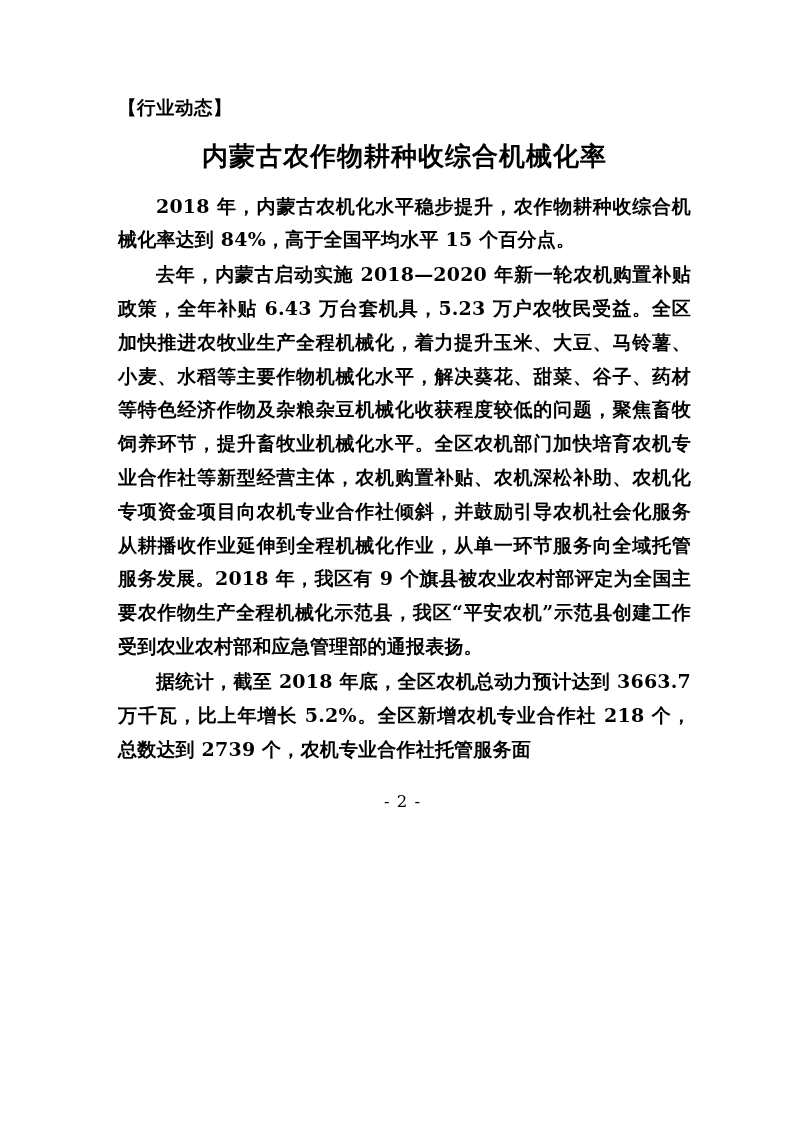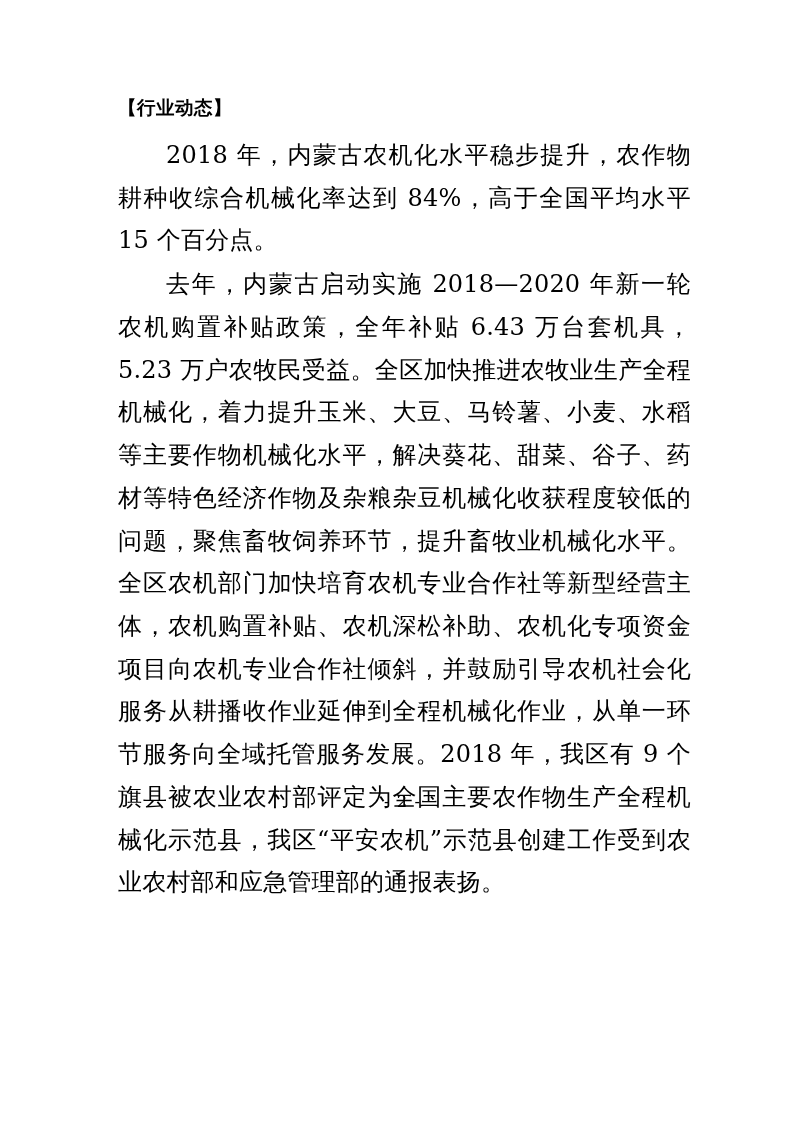--- a/index.html
+++ b/index.html
@@ -38,48 +38,51 @@
     font-weight: bold;
     line-height: 1.75;
     letter-spacing: 1px;
     margin: 4px 0 10px 0;
     font-family: "DejaVu Serif", "Liberation Serif", serif;
   }
   .title-line {
     display: block;
   }
   .body-text p {
-    font-size: 24px;
+    font-size: 19px;
     line-height: 1.78;
     text-align: justify;
     text-justify: inter-ideograph;
     margin: 0 0 1px 0;
     text-indent: 2em;
     letter-spacing: 0.2px;
+    font-weight: bold;
   }
   .footer {
     position: absolute;
     left: 0;
     right: 0;
     bottom: 48px;
     text-align: center;
     font-size: 16.5px;
     letter-spacing: 1px;
   }
 </style>
 </head>
 <body>
 
 <div class="page">
 
   <div class="category">【行业动态】</div>
 
   <h1 class="title">
+    <span class="title-line">内蒙古农作物耕种收综合机械化率</span>
   </h1>
 
   <div class="body-text">
     <p>2018 年，内蒙古农机化水平稳步提升，农作物耕种收综合机械化率达到 84%，高于全国平均水平 15 个百分点。</p>
     <p>去年，内蒙古启动实施 2018—2020 年新一轮农机购置补贴政策，全年补贴 6.43 万台套机具，5.23 万户农牧民受益。全区加快推进农牧业生产全程机械化，着力提升玉米、大豆、马铃薯、小麦、水稻等主要作物机械化水平，解决葵花、甜菜、谷子、药材等特色经济作物及杂粮杂豆机械化收获程度较低的问题，聚焦畜牧饲养环节，提升畜牧业机械化水平。全区农机部门加快培育农机专业合作社等新型经营主体，农机购置补贴、农机深松补助、农机化专项资金项目向农机专业合作社倾斜，并鼓励引导农机社会化服务从耕播收作业延伸到全程机械化作业，从单一环节服务向全域托管服务发展。2018 年，我区有 9 个旗县被农业农村部评定为全国主要农作物生产全程机械化示范县，我区“平安农机”示范县创建工作受到农业农村部和应急管理部的通报表扬。</p>
+    <p>据统计，截至 2018 年底，全区农机总动力预计达到 3663.7 万千瓦，比上年增长 5.2%。全区新增农机专业合作社 218 个，总数达到 2739 个，农机专业合作社托管服务面</p>
   </div>
 
   <div class="footer">- 2 -</div>
 
 </div>
 
 </body></html>

